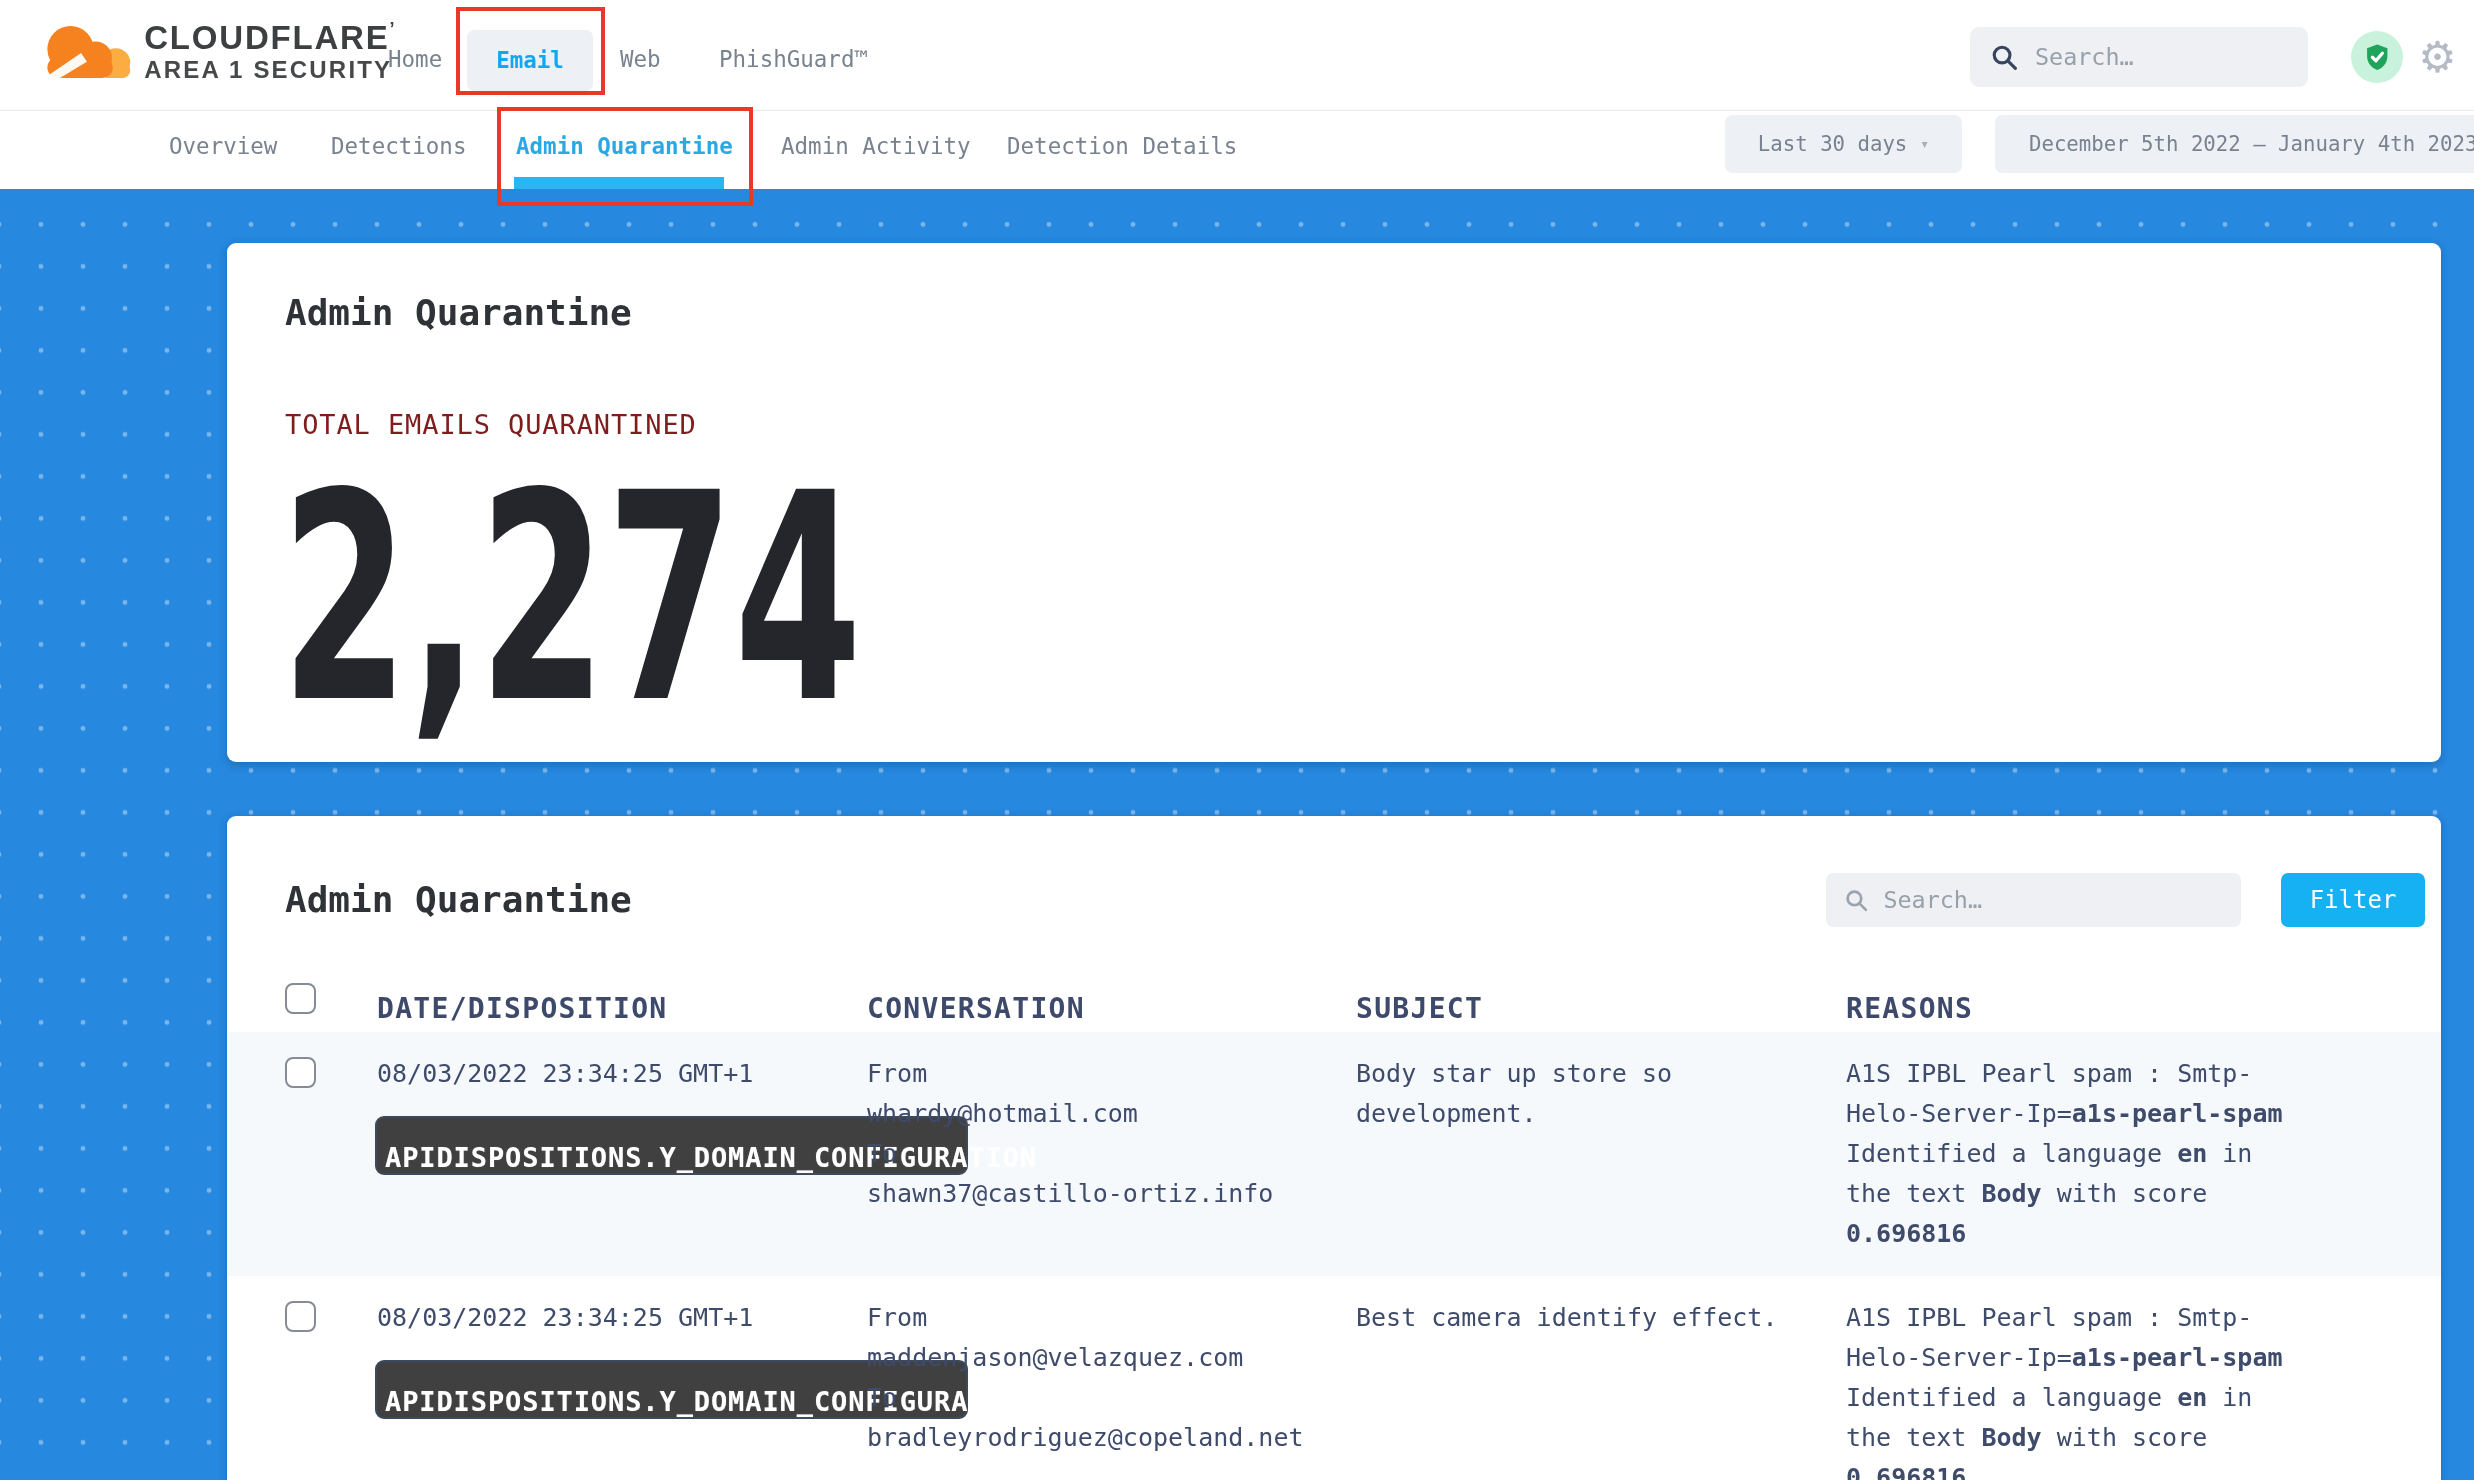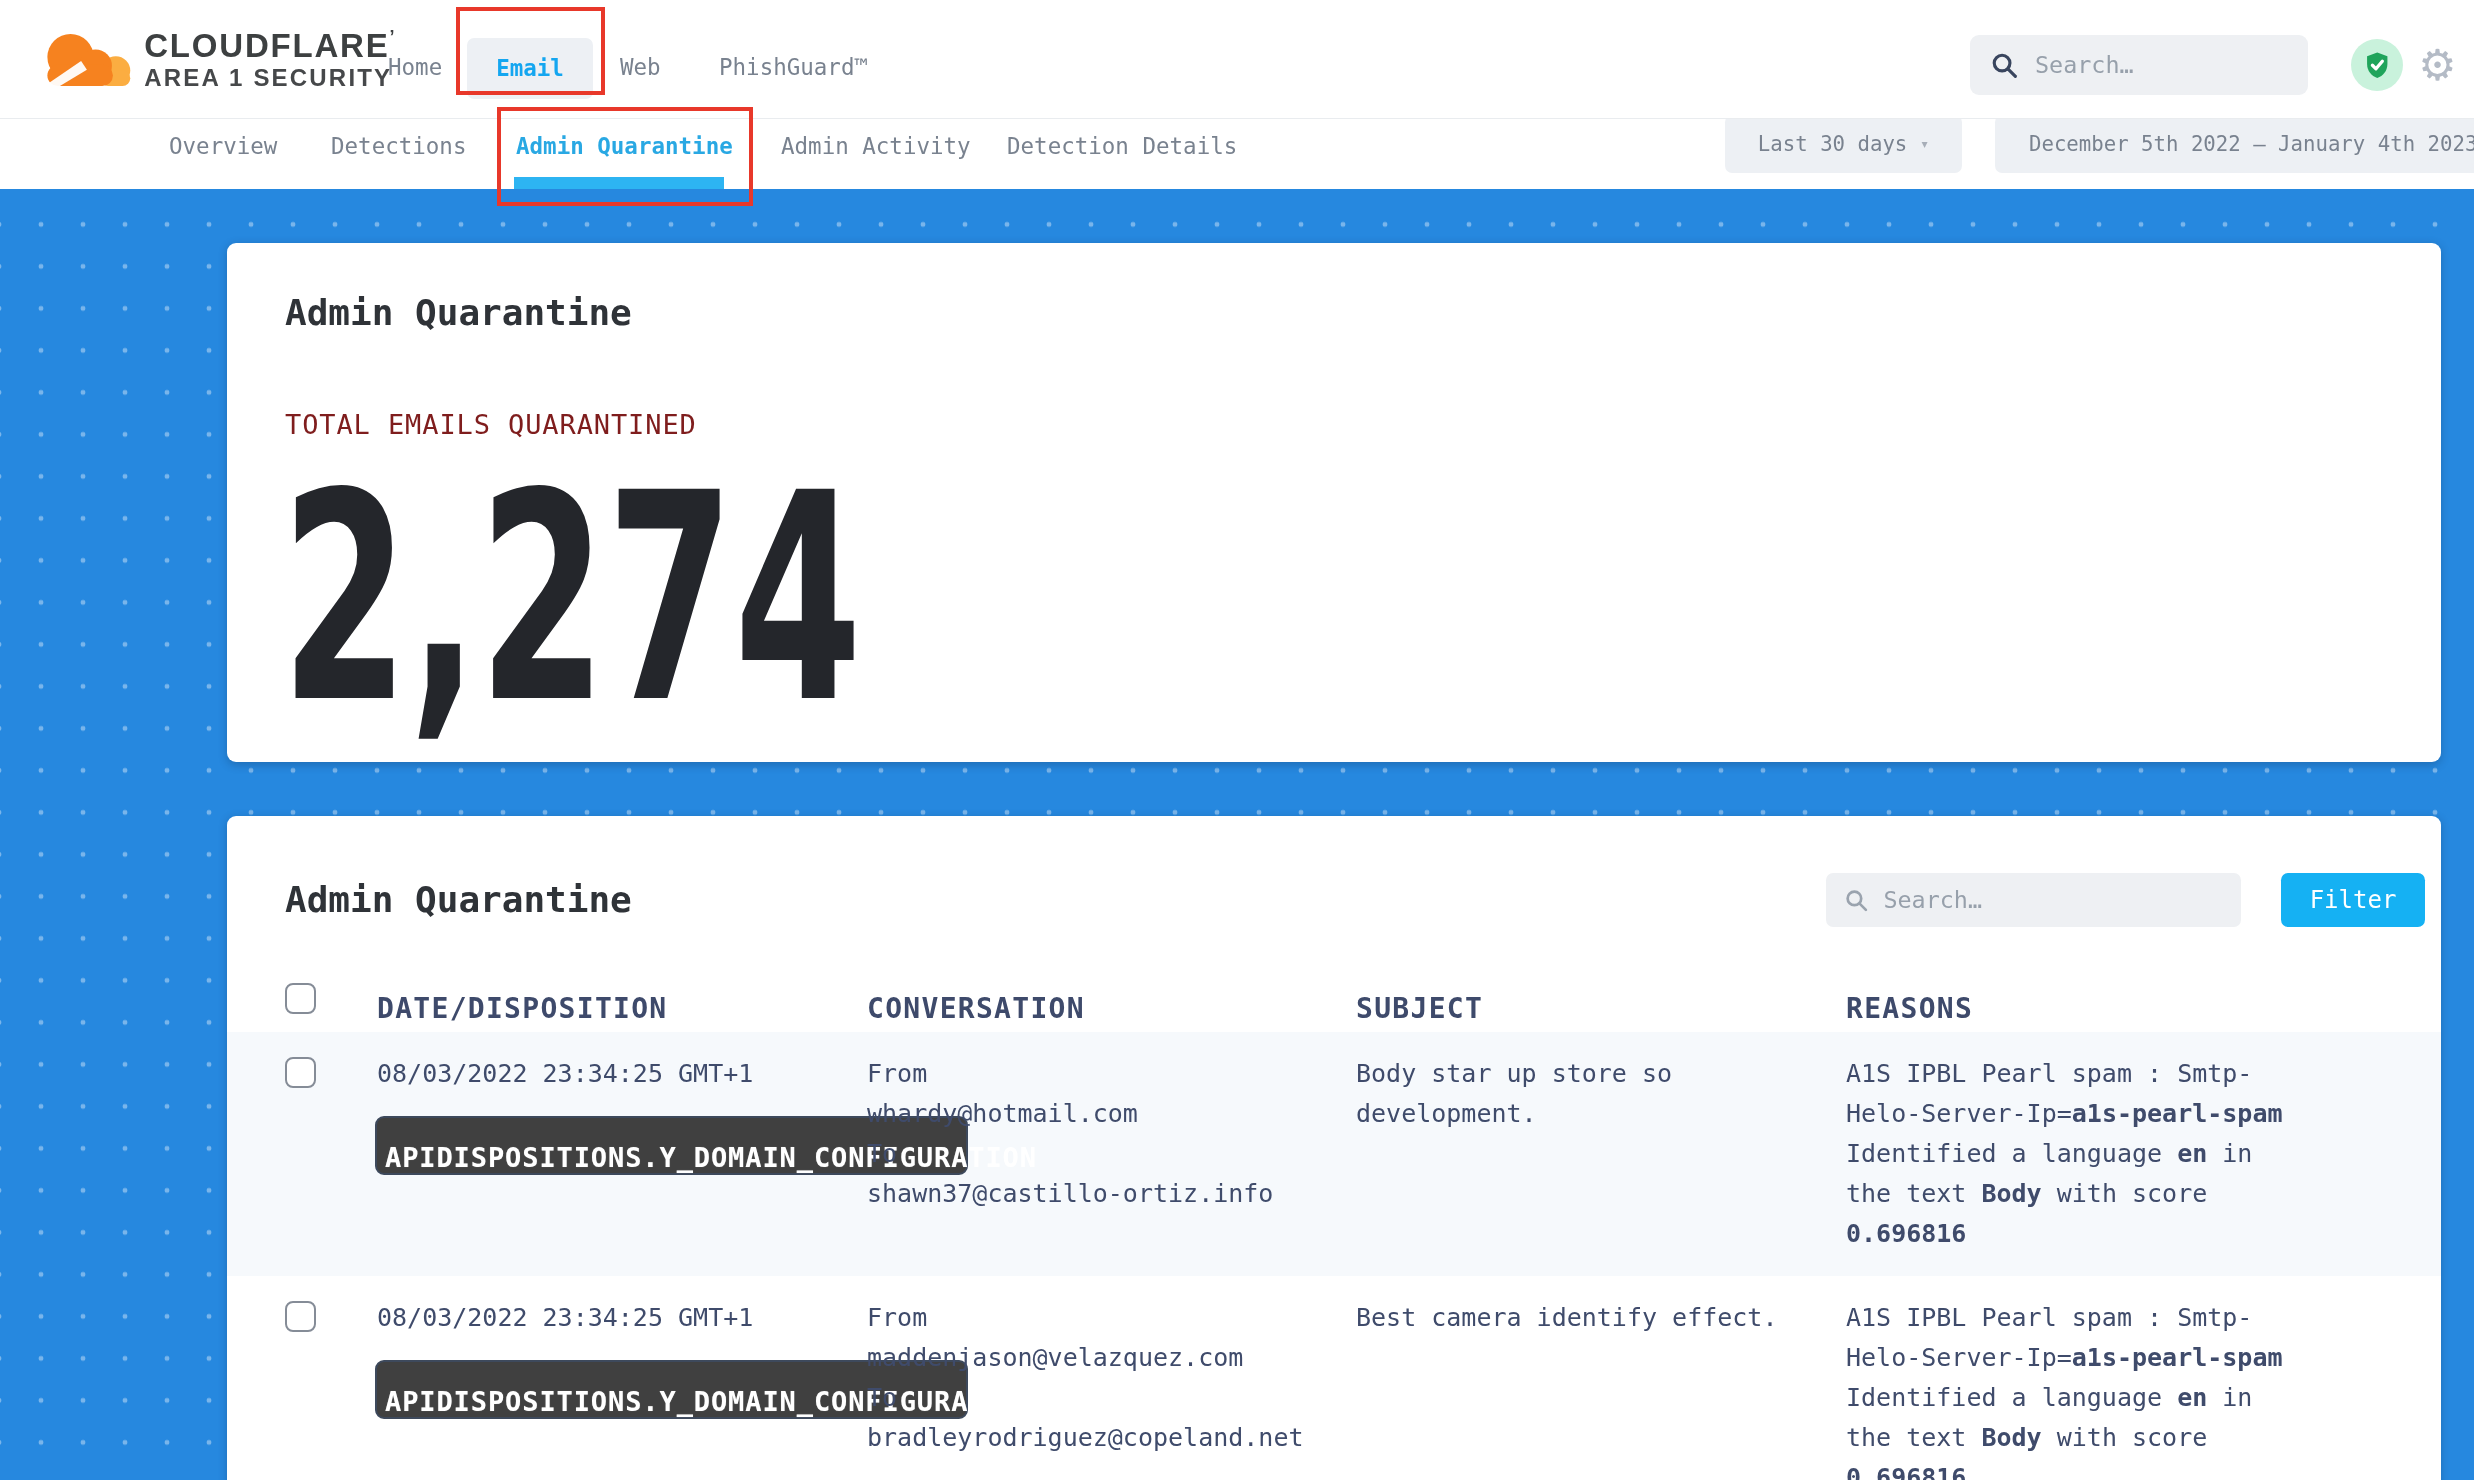--- a/index.html
+++ b/index.html
@@ -1,20 +1,20 @@
 <!DOCTYPE html>
 <html style="font-size:14.4px"><head>
 <meta charset="utf-8">
 <style>
   * { margin:0; padding:0; box-sizing:border-box; }
   html,body { width:2475px; height:1480px; overflow:hidden; background:#fff;
     font-family:"DejaVu Sans Mono","Liberation Mono",monospace; }
 
   
-  .topnav { position:absolute; left:0; top:16px; width:2475px; height:103px; background:#fff;
+  .topnav { position:absolute; left:0; top:8px; width:2475px; height:103px; background:#fff;
     border-bottom:1.8px solid #e9ecef; z-index:30; }
   .logo { position:absolute; left:31px; top:9px; display:flex; align-items:center; }
   .logo svg { width:106px; height:70px; }
   .logo-text { margin-left:7.2px; }
   .brand { font-family:"Liberation Sans",sans-serif; font-weight:bold; font-size:33px;
     letter-spacing:1.8px; color:#3d4041; line-height:1.1; }
   .brand .tick { font-size:18px; vertical-align:top; }
   .brand-sub { font-family:"Liberation Sans",sans-serif; font-weight:bold; font-size:24px;
     letter-spacing:2.2px; color:#46484a; line-height:1.15; }
   .navitem { position:absolute; top:51px; transform:translateY(-50%); font-size:22.5px;

